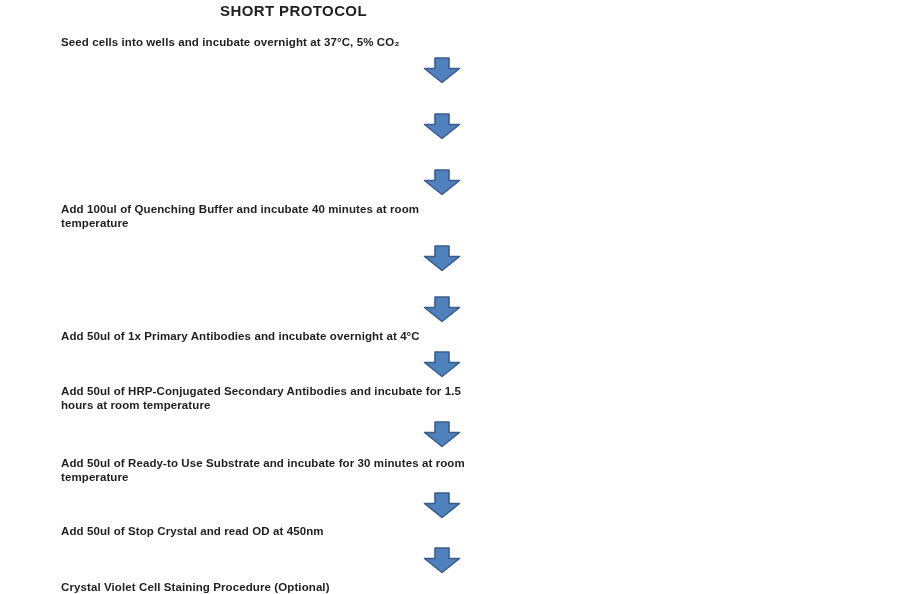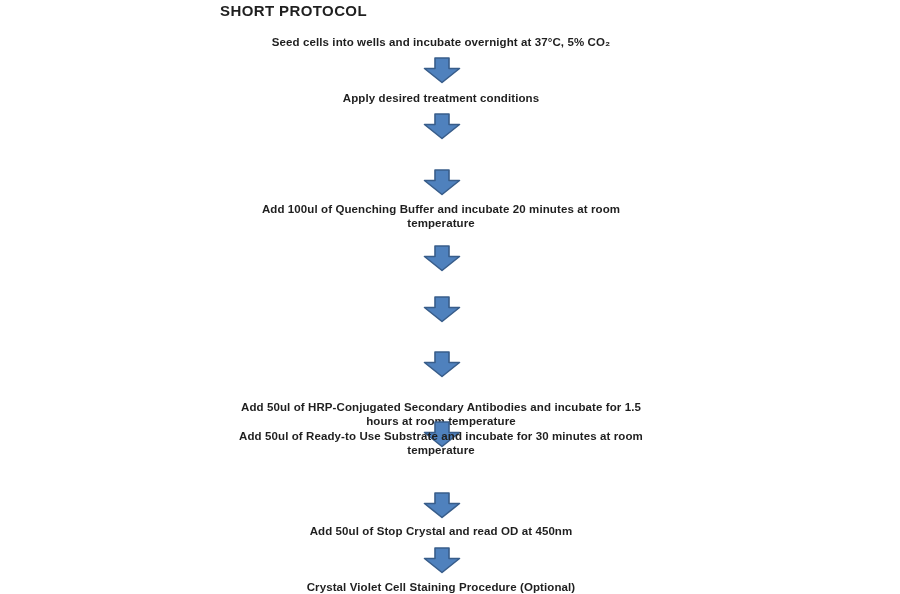--- a/index.html
+++ b/index.html
@@ -18,21 +18,20 @@
     top: 2px;
     font-size: 15px;
     font-weight: 700;
     letter-spacing: 0.4px;
     color: var(--text, #1f1f1f);
   }
   .step {
     position: absolute;
     left: 61px;
     width: 760px;
-    text-align: center;
     font-size: 11.5px;
     font-weight: 700;
     line-height: 14px;
     color: var(--text, #1f1f1f);
     white-space: pre-line;
     letter-spacing: 0.1px;
   }
   .arrow {
     position: absolute;
     left: 423px;
@@ -55,68 +54,68 @@
   <div class="title">SHORT PROTOCOL</div>
 
   <div class="step" style="top:35px">Seed cells into wells and incubate overnight at 37°C, 5% CO₂</div>
 
   <div class="arrow" style="top:57px">
     <svg viewBox="0 0 38 27" width="38" height="27">
       <polygon points="12,1 26,1 26,11.5 36.5,11.5 19,25.5 1.5,11.5 12,11.5"></polygon>
     </svg>
   </div>
 
-  <div class="step" style="top:91px">Apply desired treatment conditions</div>
 
   <div class="arrow" style="top:113px">
     <svg viewBox="0 0 38 27" width="38" height="27">
       <polygon points="12,1 26,1 26,11.5 36.5,11.5 19,25.5 1.5,11.5 12,11.5"></polygon>
     </svg>
   </div>
 
 
   <div class="arrow" style="top:169px">
     <svg viewBox="0 0 38 27" width="38" height="27">
       <polygon points="12,1 26,1 26,11.5 36.5,11.5 19,25.5 1.5,11.5 12,11.5"></polygon>
     </svg>
   </div>
 
-  <div class="step" style="top:202px">Add 100ul of Quenching Buffer and incubate 20 minutes at room
+  <div class="step" style="top:202px">Add 100ul of Quenching Buffer and incubate 40 minutes at room
 temperature</div>
 
   <div class="arrow" style="top:245px">
     <svg viewBox="0 0 38 27" width="38" height="27">
       <polygon points="12,1 26,1 26,11.5 36.5,11.5 19,25.5 1.5,11.5 12,11.5"></polygon>
     </svg>
   </div>
 
 
   <div class="arrow" style="top:296px">
     <svg viewBox="0 0 38 27" width="38" height="27">
       <polygon points="12,1 26,1 26,11.5 36.5,11.5 19,25.5 1.5,11.5 12,11.5"></polygon>
     </svg>
   </div>
 
+  <div class="step" style="top:329px">Add 50ul of 1x Primary Antibodies and incubate overnight at 4°C</div>
 
   <div class="arrow" style="top:351px">
     <svg viewBox="0 0 38 27" width="38" height="27">
       <polygon points="12,1 26,1 26,11.5 36.5,11.5 19,25.5 1.5,11.5 12,11.5"></polygon>
     </svg>
   </div>
 
-  <div class="step" style="top:400px">Add 50ul of HRP-Conjugated Secondary Antibodies and incubate for 1.5
+  <div class="step" style="top:384px">Add 50ul of HRP-Conjugated Secondary Antibodies and incubate for 1.5
 hours at room temperature</div>
 
   <div class="arrow" style="top:421px">
     <svg viewBox="0 0 38 27" width="38" height="27">
       <polygon points="12,1 26,1 26,11.5 36.5,11.5 19,25.5 1.5,11.5 12,11.5"></polygon>
     </svg>
   </div>
 
-  <div class="step" style="top:429px">Add 50ul of Ready-to Use Substrate and incubate for 30 minutes at room
+  <div class="step" style="top:456px">Add 50ul of Ready-to Use Substrate and incubate for 30 minutes at room
 temperature</div>
 
   <div class="arrow" style="top:492px">
     <svg viewBox="0 0 38 27" width="38" height="27">
       <polygon points="12,1 26,1 26,11.5 36.5,11.5 19,25.5 1.5,11.5 12,11.5"></polygon>
     </svg>
   </div>
 
   <div class="step" style="top:524px">Add 50ul of Stop Crystal and read OD at 450nm</div>
 

